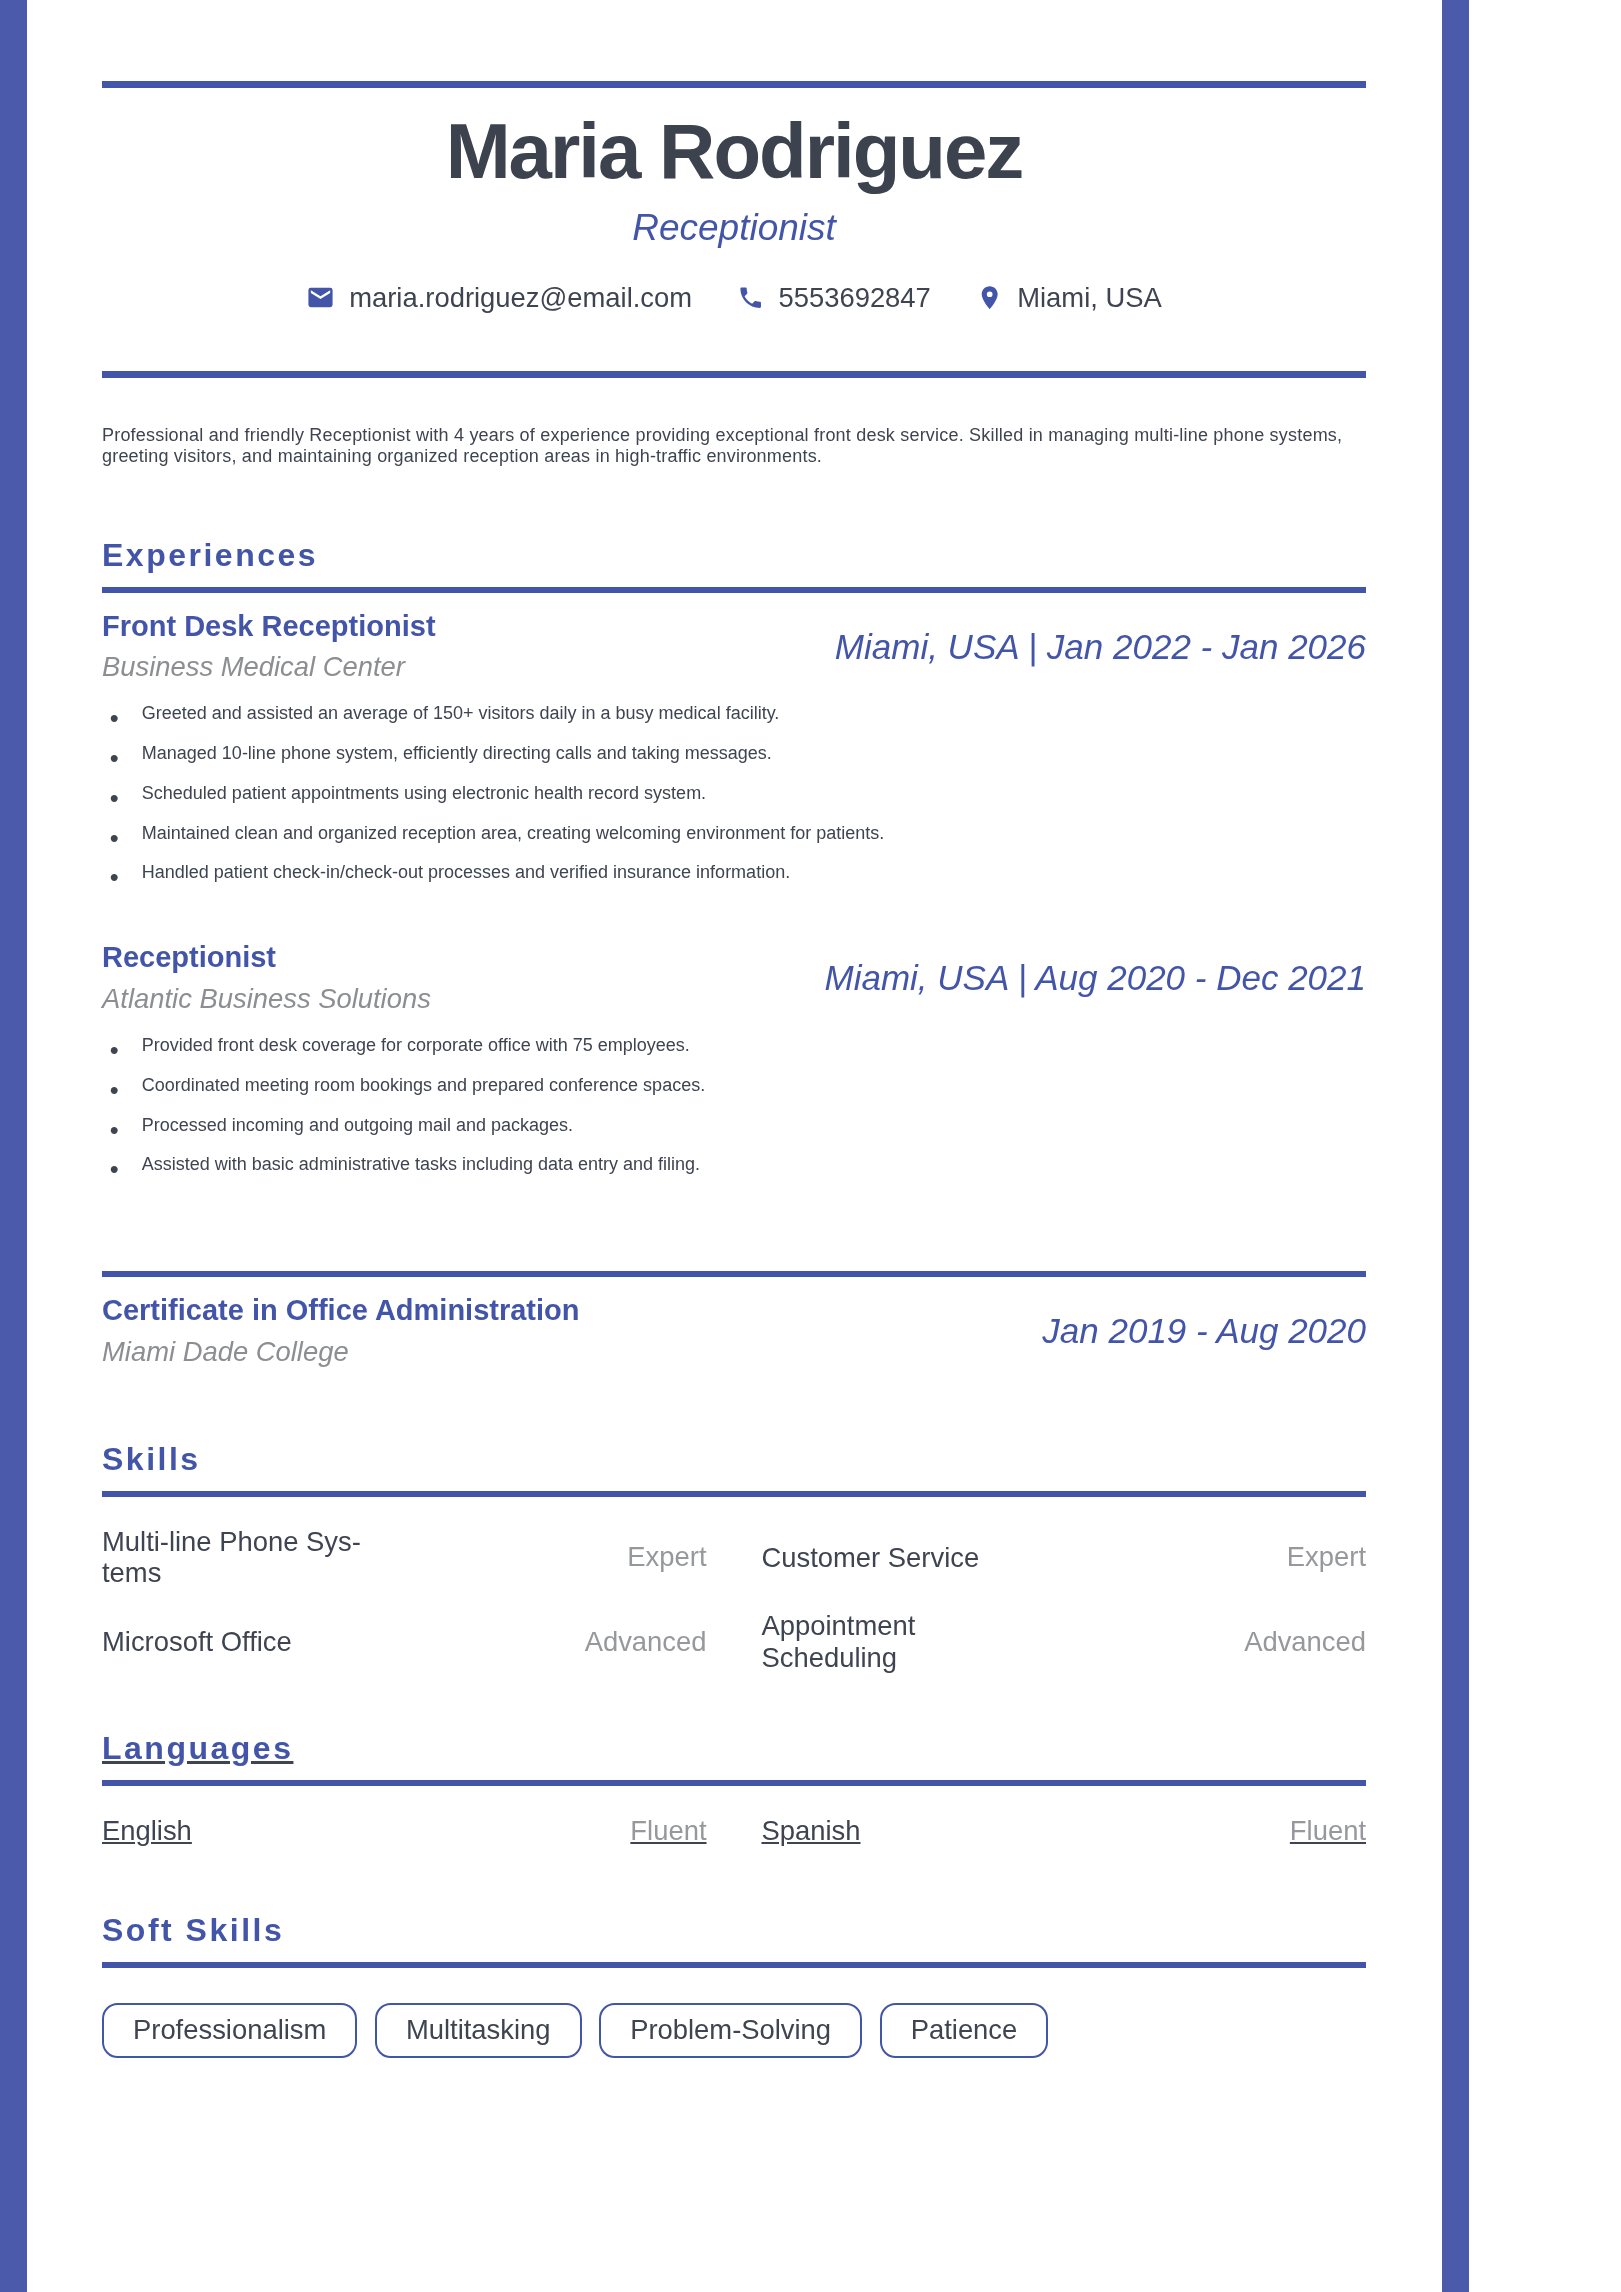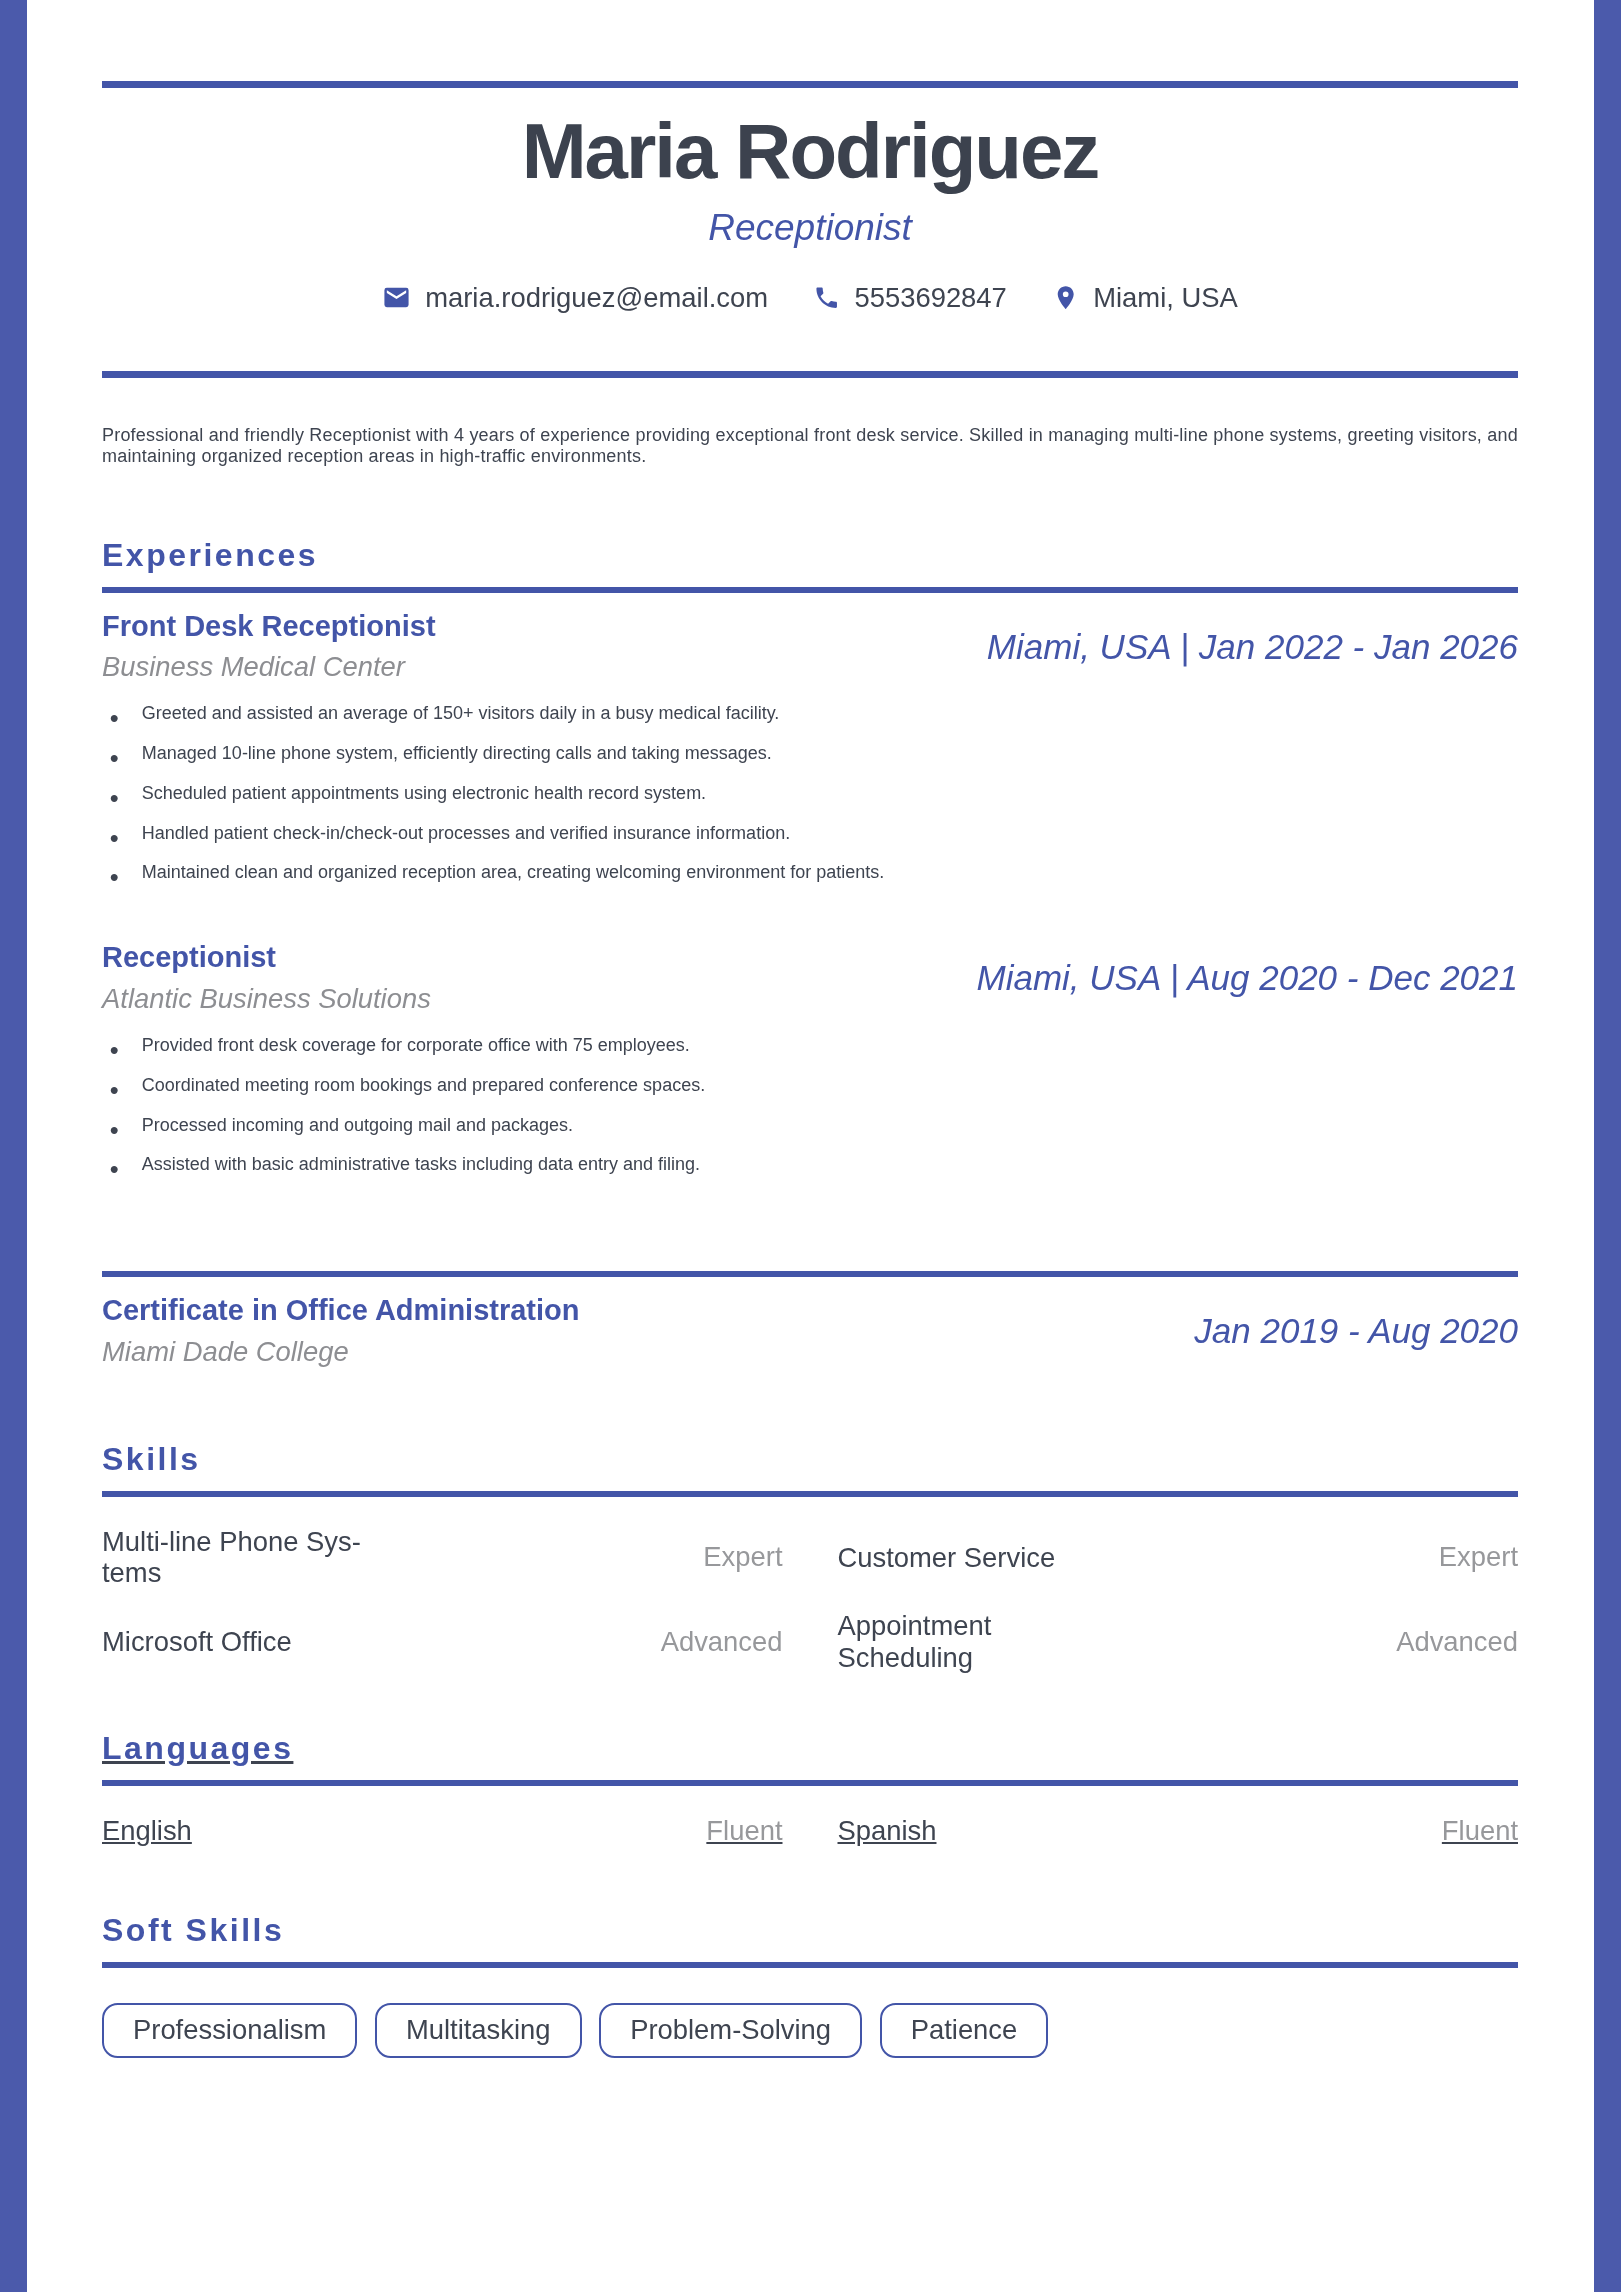--- a/index.html
+++ b/index.html
@@ -7,21 +7,21 @@
     --border:#4b5aab;
     --dark:#3e4450;
     --muted:#8d8e92;
     --level:#97989b;
   }
   *{margin:0;padding:0;box-sizing:border-box;}
   html,body{background:#ffffff;}
   body{font-family:"Liberation Sans", sans-serif;color:var(--dark);}
   .page{
     position:relative;
-    width:1621px;height:2293px;
+    width:1469px;height:2293px;
     background:#fff;
     border-left:27.4px solid var(--border);
     border-right:27.4px solid var(--border);
     padding:81px 76px 39px 75px;
     overflow:hidden;
   }
   .rule{background:var(--accent);height:5.9px;border:none;}
   .rule.thick{height:6.9px;}
   
   .person-name{
@@ -170,24 +170,24 @@
             <li>
               <span>Greeted and assisted an average of 150+ visitors daily in a busy medical facility.</span>
             </li>
             <li>
               <span>Managed 10-line phone system, efficiently directing calls and taking messages.</span>
             </li>
             <li>
               <span>Scheduled patient appointments using electronic health record system.</span>
             </li>
             <li>
+              <span>Maintained clean and organized reception area, creating welcoming environment for patients.</span>
+            </li>
+            <li>
               <span>Handled patient check-in/check-out processes and verified insurance information.</span>
-            </li>
-            <li>
-              <span>Maintained clean and organized reception area, creating welcoming environment for patients.</span>
             </li>
           </ul>
   </article>
         <article class="job">
     <div class="entry-head">
       <div>
         <h3 class="role">Receptionist</h3>
         <div class="company">Atlantic Business Solutions</div>
       </div>
       <div class="entry-meta">

